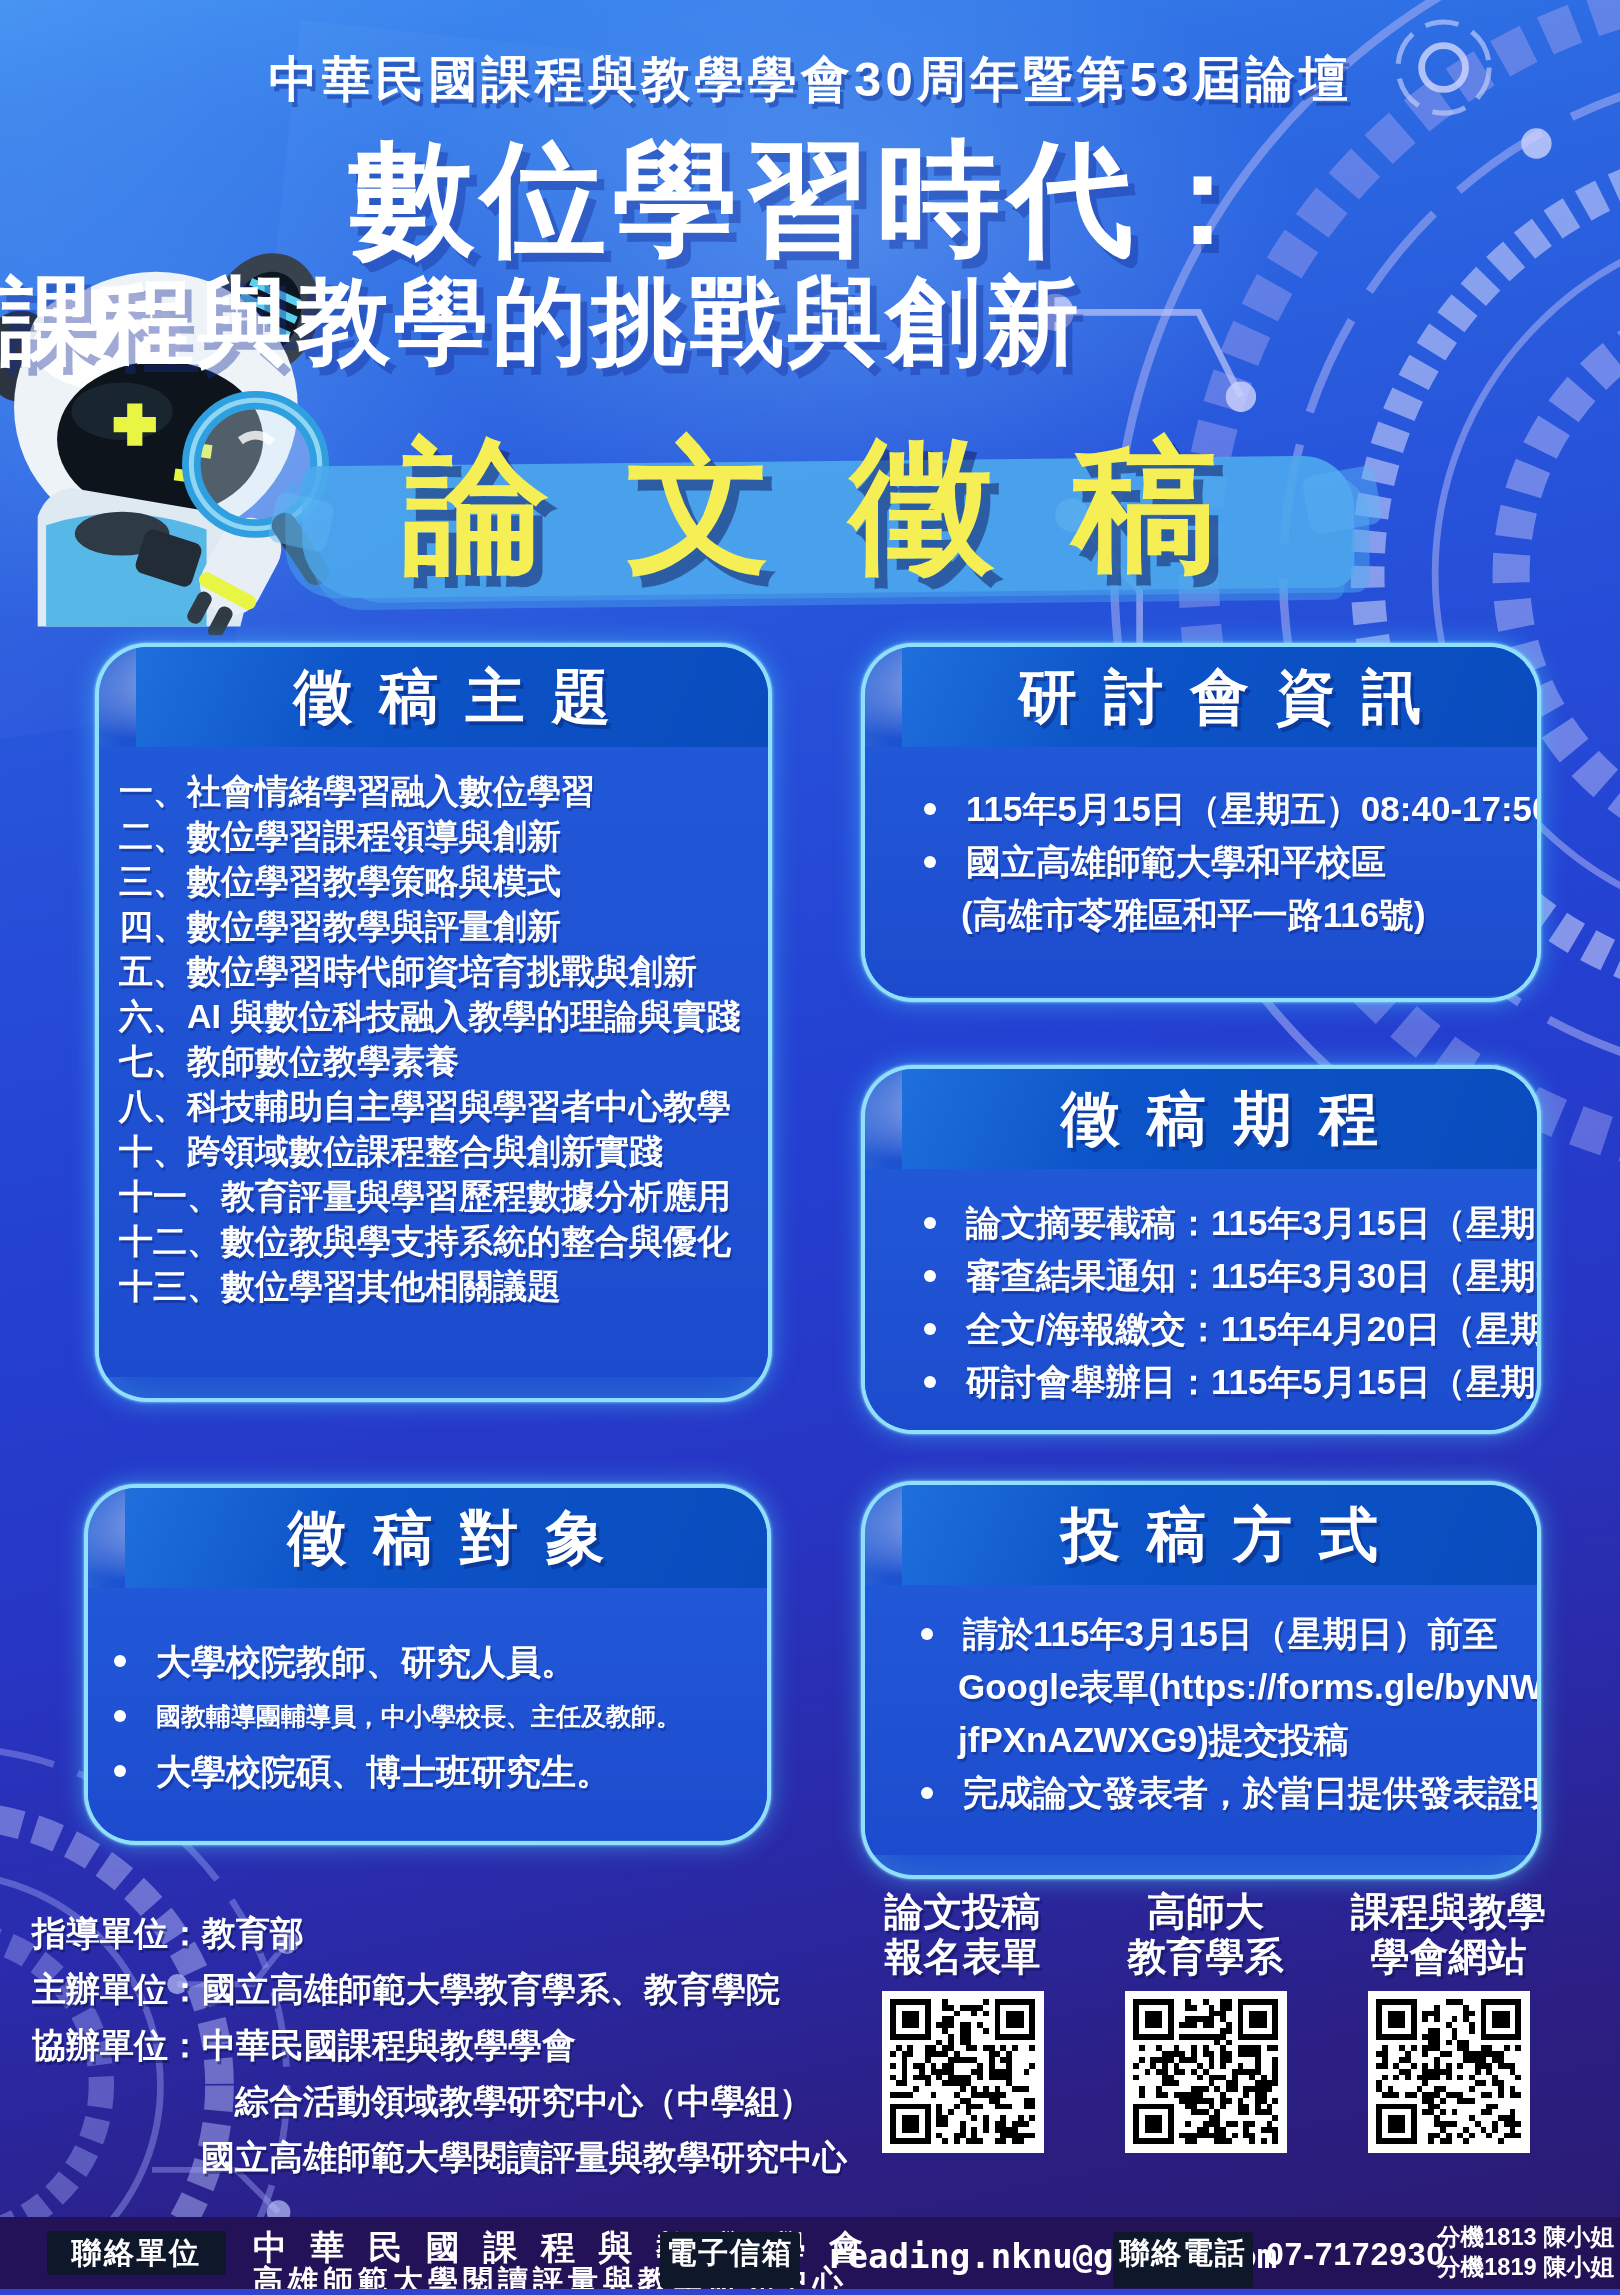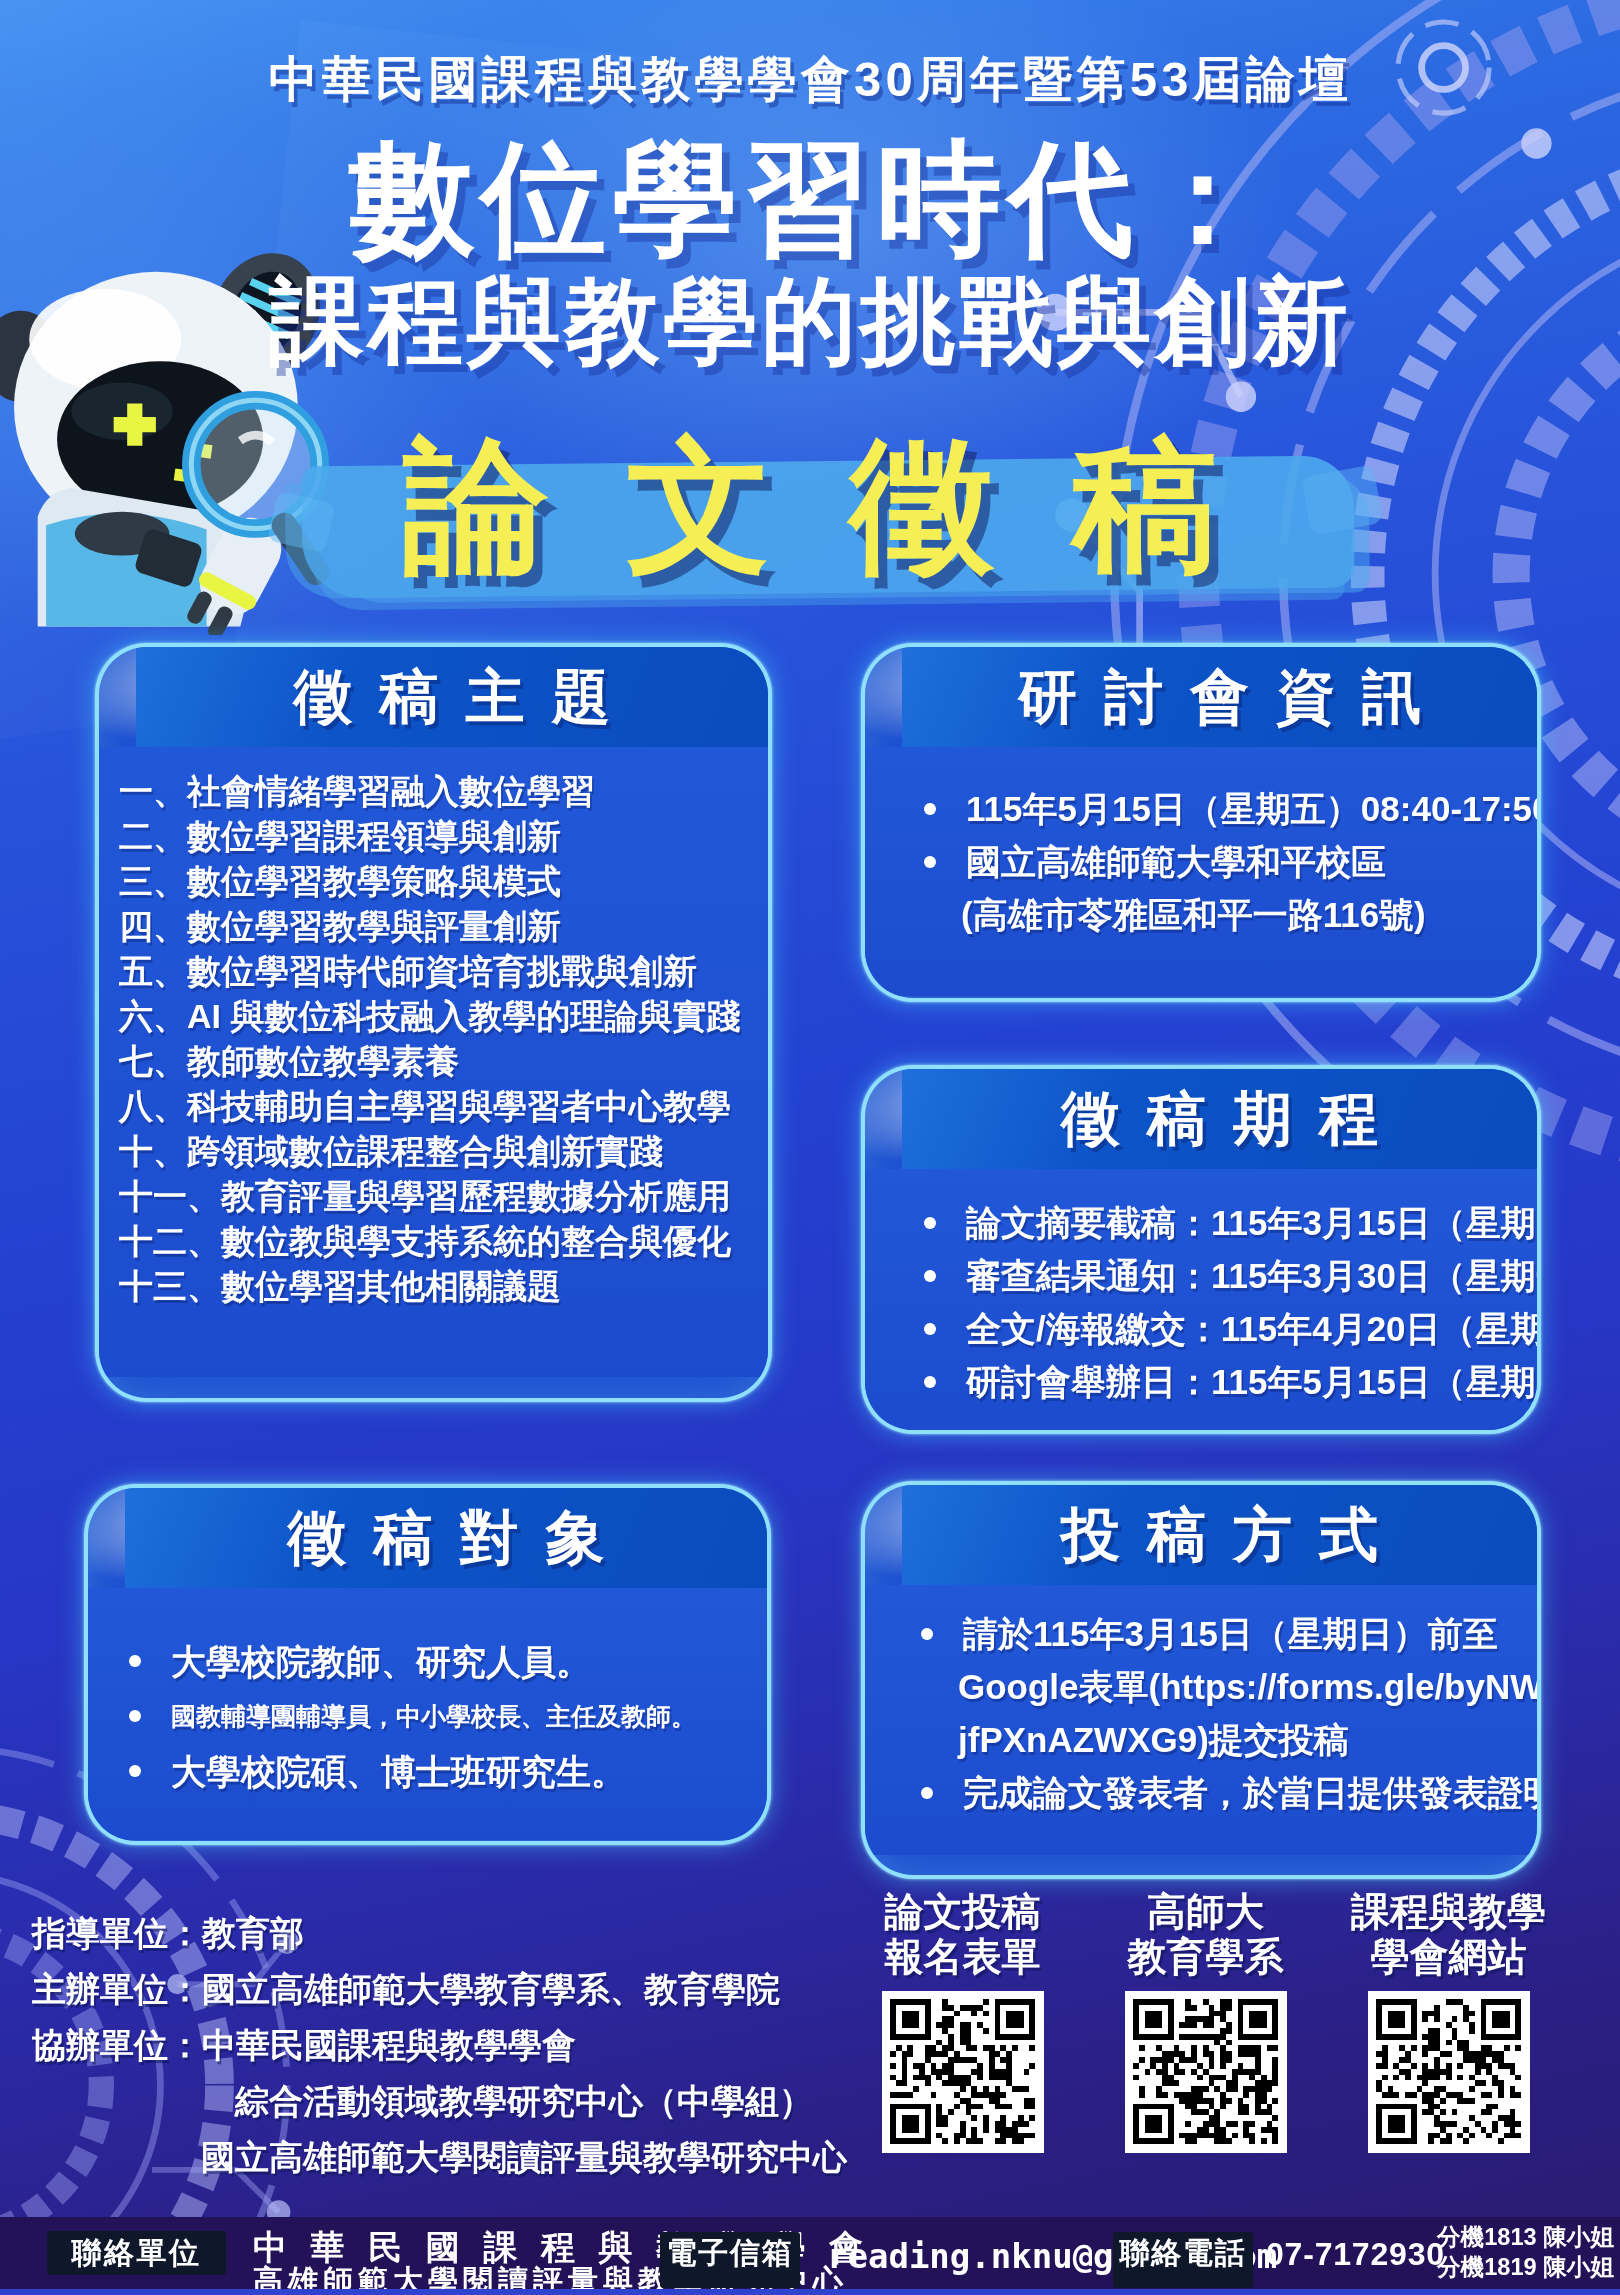--- a/index.html
+++ b/index.html
@@ -19,21 +19,21 @@
 
   svg.deco{position:absolute;pointer-events:none;}
 
   
   .banner{position:absolute;left:0;top:47px;width:100%;text-align:center;
     color:#fff;font-size:49px;font-weight:800;letter-spacing:4.2px;
     text-shadow:3.4px 5px 0 rgba(18,40,140,.45);}
   .title1{position:absolute;left:0;top:133px;width:100%;text-align:center;color:#fff;
     font-size:125px;font-weight:900;letter-spacing:6.8px;line-height:1.05;
     text-shadow:7.6px 9.3px 0 rgba(22,44,150,.4);}
-  .title2{position:absolute;left:0;top:272px;width:100%;text-align:center;color:#fff;
+  .title2{position:absolute;left:0;top:272px;width:100%;color:#fff;
     font-size:95px;font-weight:900;letter-spacing:3.4px;line-height:1.05;
     text-shadow:6.8px 8.4px 0 rgba(22,44,150,.4);}
   .brush{position:absolute;left:302px;top:461px;width:1052px;height:132px;
     background:#4da9ee;opacity:.9;transform:rotate(-.6deg);
     border-radius:15px 51px 22px 59px;
     box-shadow:22px 11.8px 0 -6.8px rgba(77,169,238,.55),-25px 8.4px 0 -8.4px rgba(77,169,238,.5),0 22px 0 -10px rgba(77,169,238,.45);}
   .brush::before{content:"";position:absolute;left:-30px;top:30px;width:59px;height:51px;border-radius:10px;
     background:rgba(96,186,245,.55);transform:rotate(14deg);}
   .brush::after{content:"";position:absolute;right:-25px;top:15px;width:73px;height:59px;border-radius:11.8px;
     background:rgba(96,186,245,.5);transform:rotate(-10deg);}
@@ -61,21 +61,21 @@
   .topics-list{padding:22px 0 0 20px;height:608px;font-size:34px;}
   .topics-list li{line-height:45px;}
 
   .bullet-list li{padding-left:54px;font-size:35px;line-height:53px;}
   .bullet-list li.b::before{content:"";position:absolute;left:11.8px;top:21px;width:11.8px;height:11.8px;border-radius:50%;background:#fff;}
   .bullet-list li.cont{padding-left:49px;}
   .bullet-list li.small{font-size:25px;}
 
   .conf-list{padding:35px 0 0 47px;height:214px;}
   .sched-list{padding:27px 0 0 47px;height:235px;}
-  .aud-list{padding:46px 0 0 29px;height:206px;}
+  .aud-list{padding:46px 0 0 14px;height:206px;}
   .aud-list li{line-height:55px;}
   .sub-list{padding:22px 0 0 44px;height:248px;}
 
   
   .org{position:absolute;left:32px;top:1905px;color:#fff;font-weight:800;}
   .org-row{position:relative;white-space:nowrap;font-size:34px;line-height:56px;
     text-shadow:1.7px 2.5px 0 rgba(10,20,80,.5);}
   .org-row.indent{padding-left:169px;text-align:center;}
 
   

